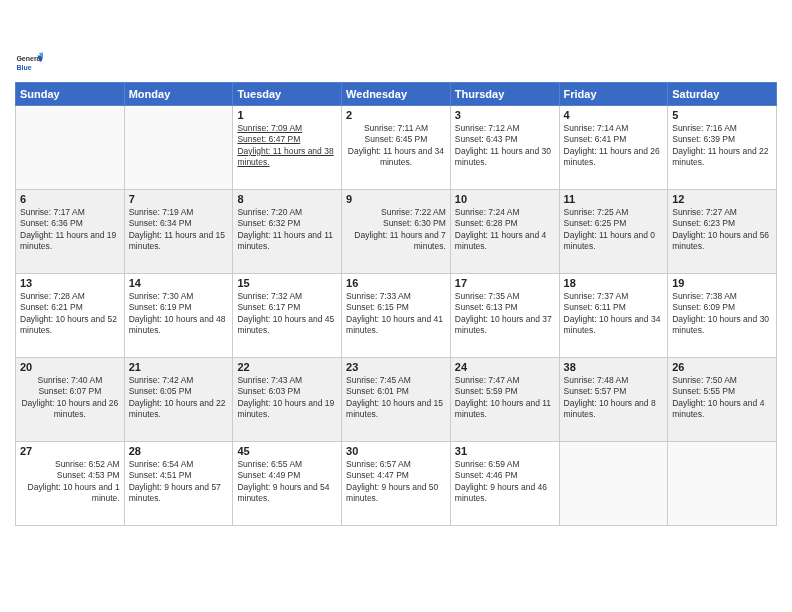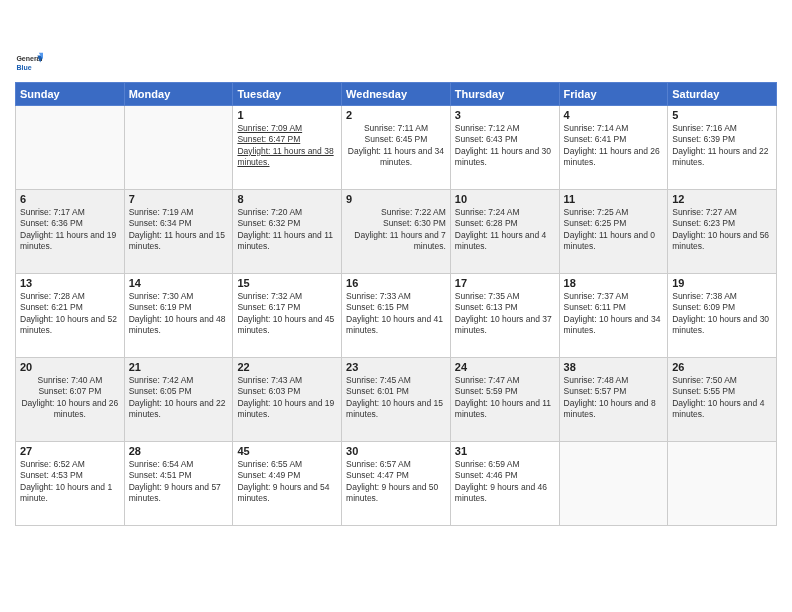--- a/index.html
+++ b/index.html
@@ -290,21 +290,21 @@
           <td>
             <span class="day-num">26</span>
             <div class="day-info" style="white-space: pre-line;">Sunrise: 7:50 AM
 Sunset: 5:55 PM
 Daylight: 10 hours and 4 minutes.</div>
           </td>
         </tr>
         <tr class="row-white">
           <td>
             <span class="day-num">27</span>
-            <div class="day-info" style="white-space: pre-line;">Sunrise: 6:52 AM
+            <div class="day-info" style="white-space: pre-line; text-align: right;">Sunrise: 6:52 AM
 Sunset: 4:53 PM
 Daylight: 10 hours and 1 minute.</div>
           </td>
           <td>
             <span class="day-num">28</span>
             <div class="day-info" style="white-space: pre-line;">Sunrise: 6:54 AM
 Sunset: 4:51 PM
 Daylight: 9 hours and 57 minutes.</div>
           </td>
           <td>

